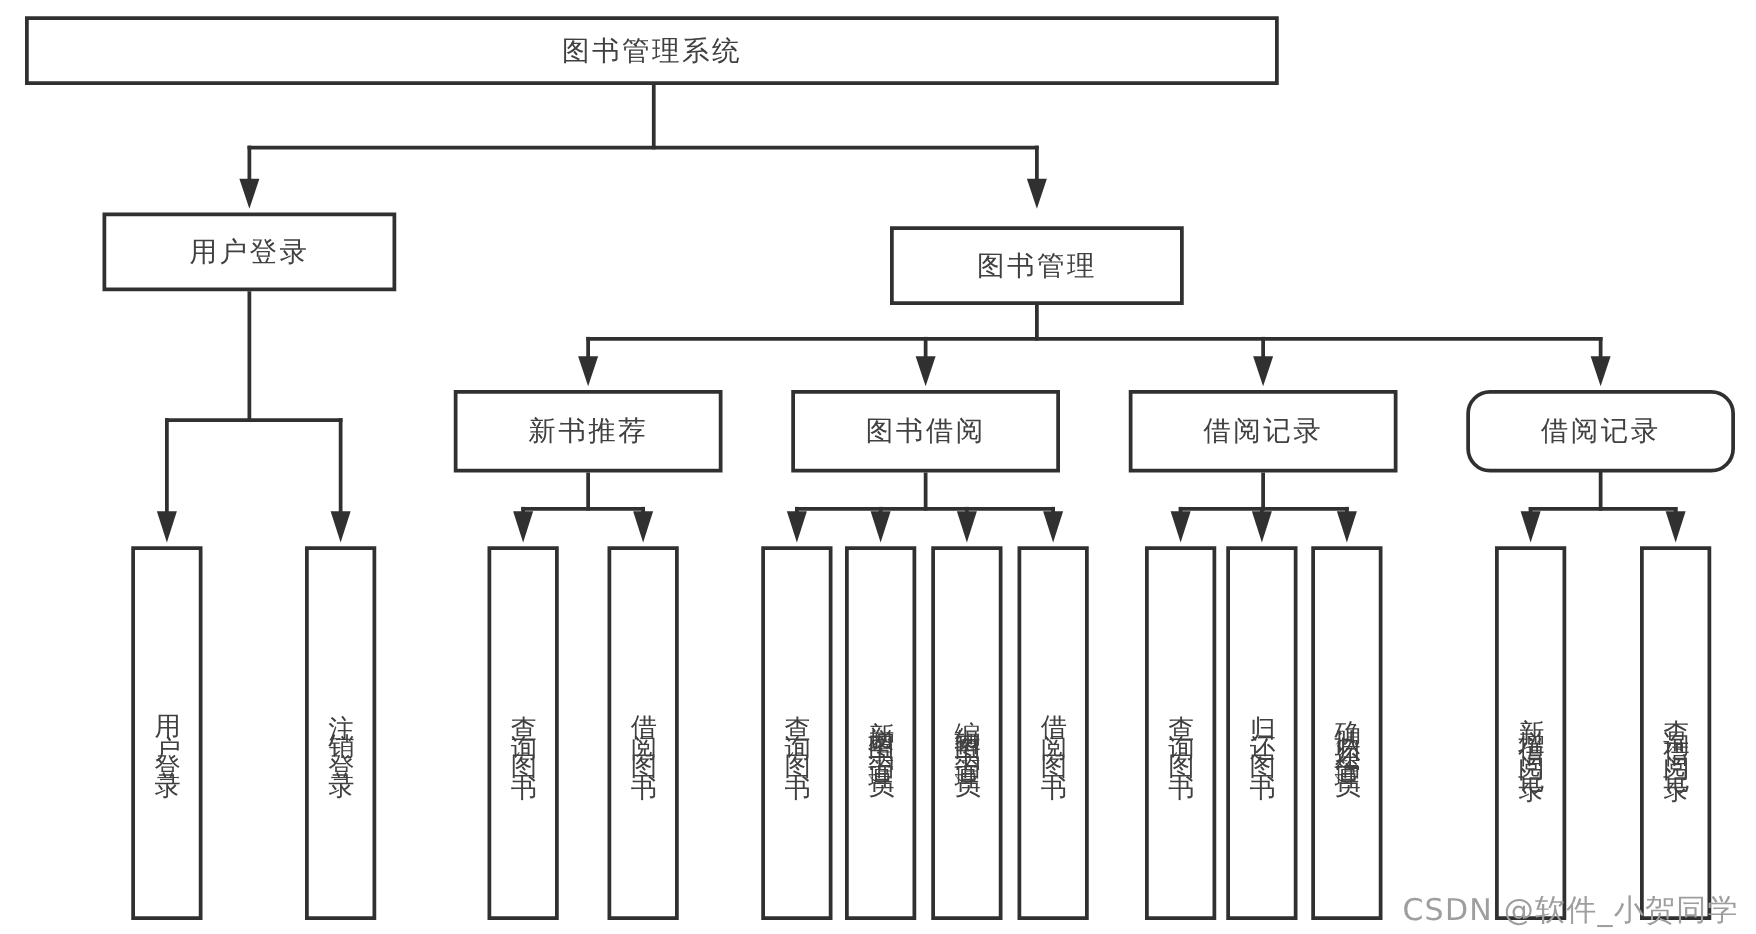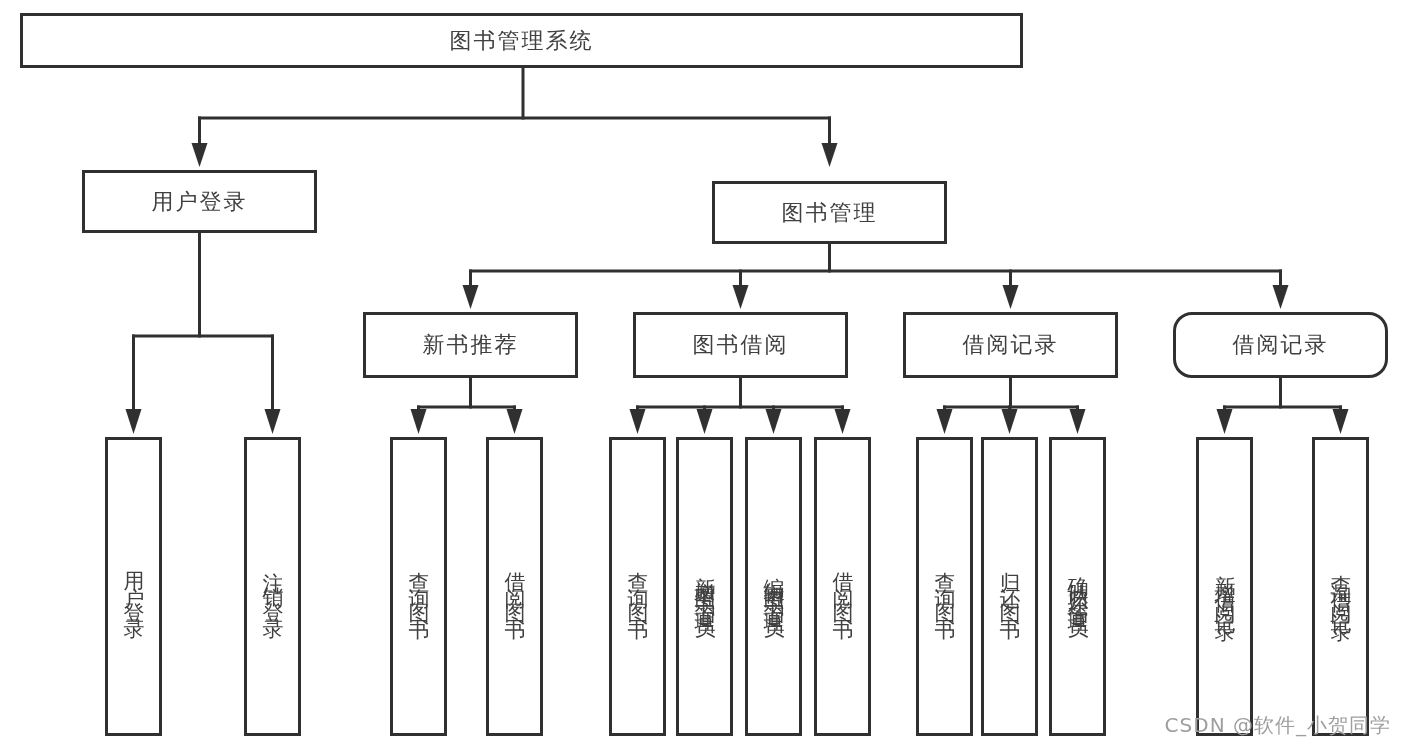--- a/index.html
+++ b/index.html
@@ -49,21 +49,21 @@
   .lf1 { left:105px; }  .lf2 { left:244px; }
   .lf3 { left:390px; }  .lf4 { left:486px; }
   .lf5 { left:609px; }  .lf6 { left:676px; }
   .lf7 { left:745px; }  .lf8 { left:814px; }
   .lf9 { left:916px; }  .lf10 { left:981px; }
   .lf11 { left:1049px; } .lf12 { left:1196px; }
   .lf13 { left:1312px; }
   #watermark {
     position:absolute;
     right:14px; top:712px;
-    font-size:20px;
+    font-size:24px;
     color:#9e9e9e;
     letter-spacing:1px;
     white-space:nowrap;
   }
 </style>
 </head>
 <body>
 
 <div id="canvas">
 

